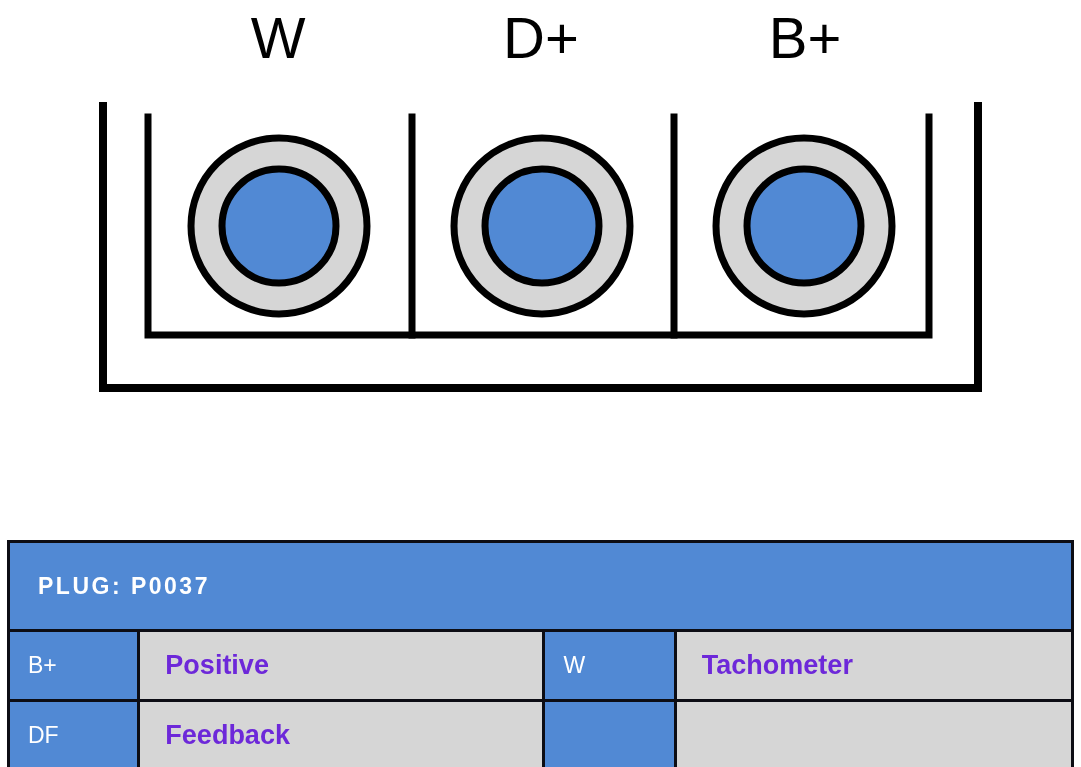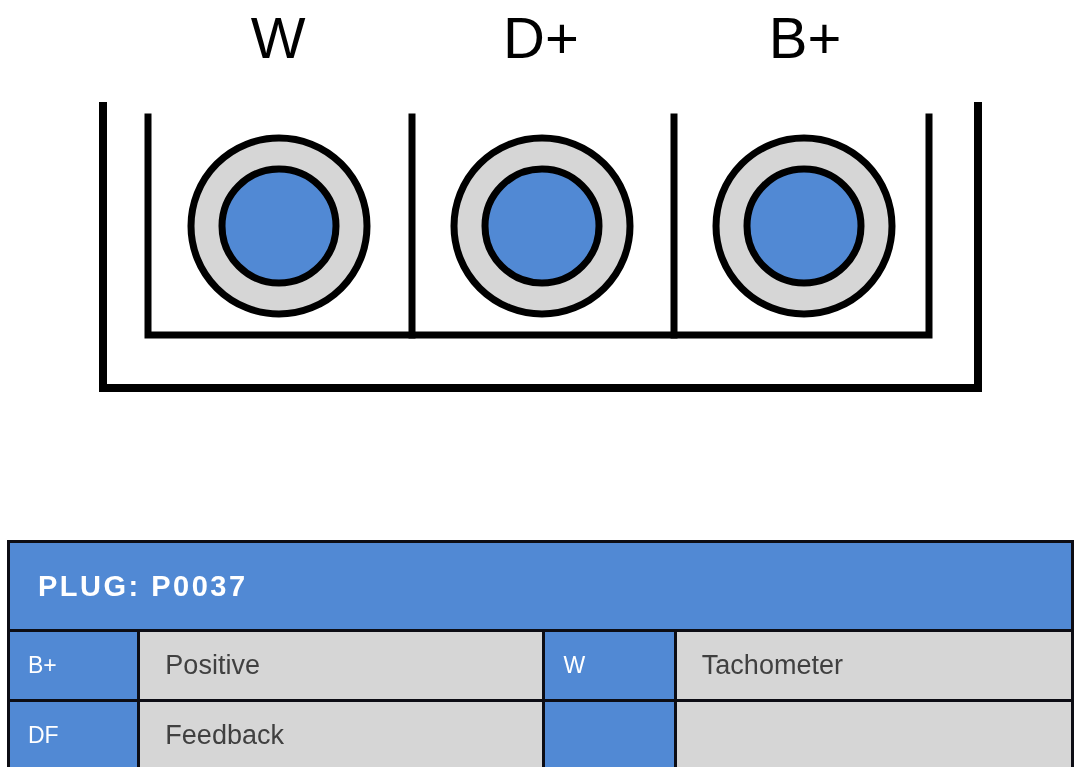--- a/index.html
+++ b/index.html
@@ -50,41 +50,41 @@
   #pinout-table td {
     border: 3px solid #0d0d14;
     padding: 0;
     vertical-align: middle;
   }
 
   .tbl-header {
     background: #5189d4;
     color: #ffffff;
     height: 86px;
-    font-size: 29px;
+    font-size: 23px;
     font-weight: bold;
     letter-spacing: 2.5px;
     padding-left: 28px !important;
     font-family: "Liberation Sans", sans-serif;
   }
 
   .cell-key {
     background: #5189d4;
     color: #ffffff;
     font-size: 23px;
     font-weight: 400;
     height: 67px;
     padding-left: 18px !important;
     font-family: "Liberation Sans", sans-serif;
   }
   .cell-desc {
     background: #d6d6d6;
-    color: #404040;
+    color: #6d28d9;
     font-size: 27px;
-    font-weight: 400;
+    font-weight: 700;
     height: 67px;
     padding-left: 25px !important;
     font-family: "Liberation Sans", sans-serif;
   }
 
   .col-key-1 { width: 130px; }
   .col-desc-1 { width: 404px; }
   .col-key-2 { width: 131px; }
   .col-desc-2 { width: 396px; }
 </style>

